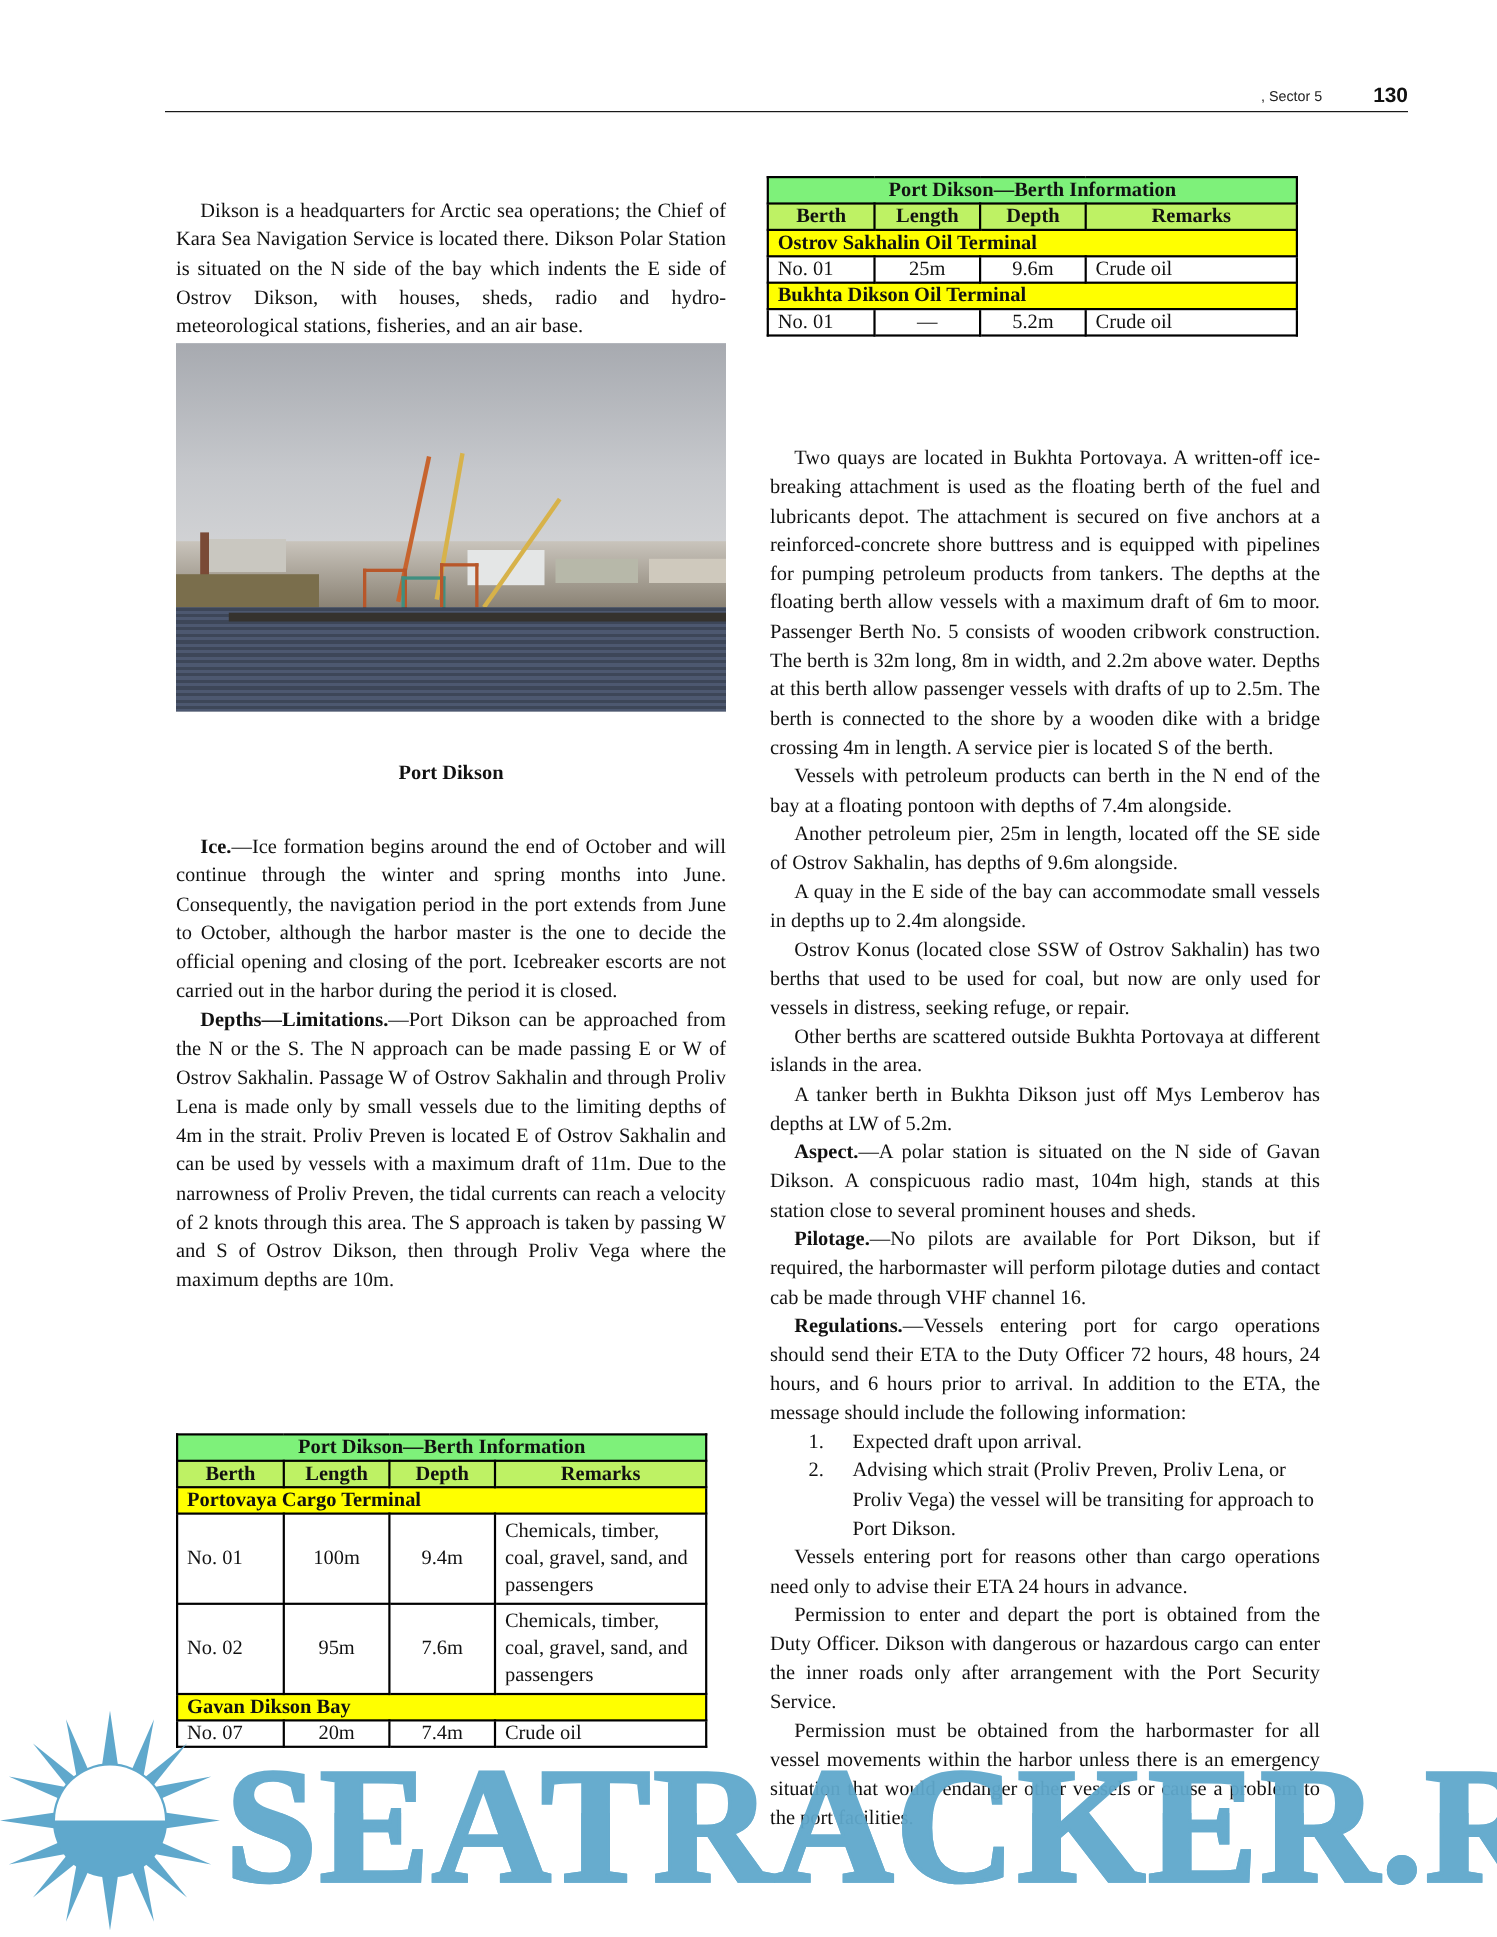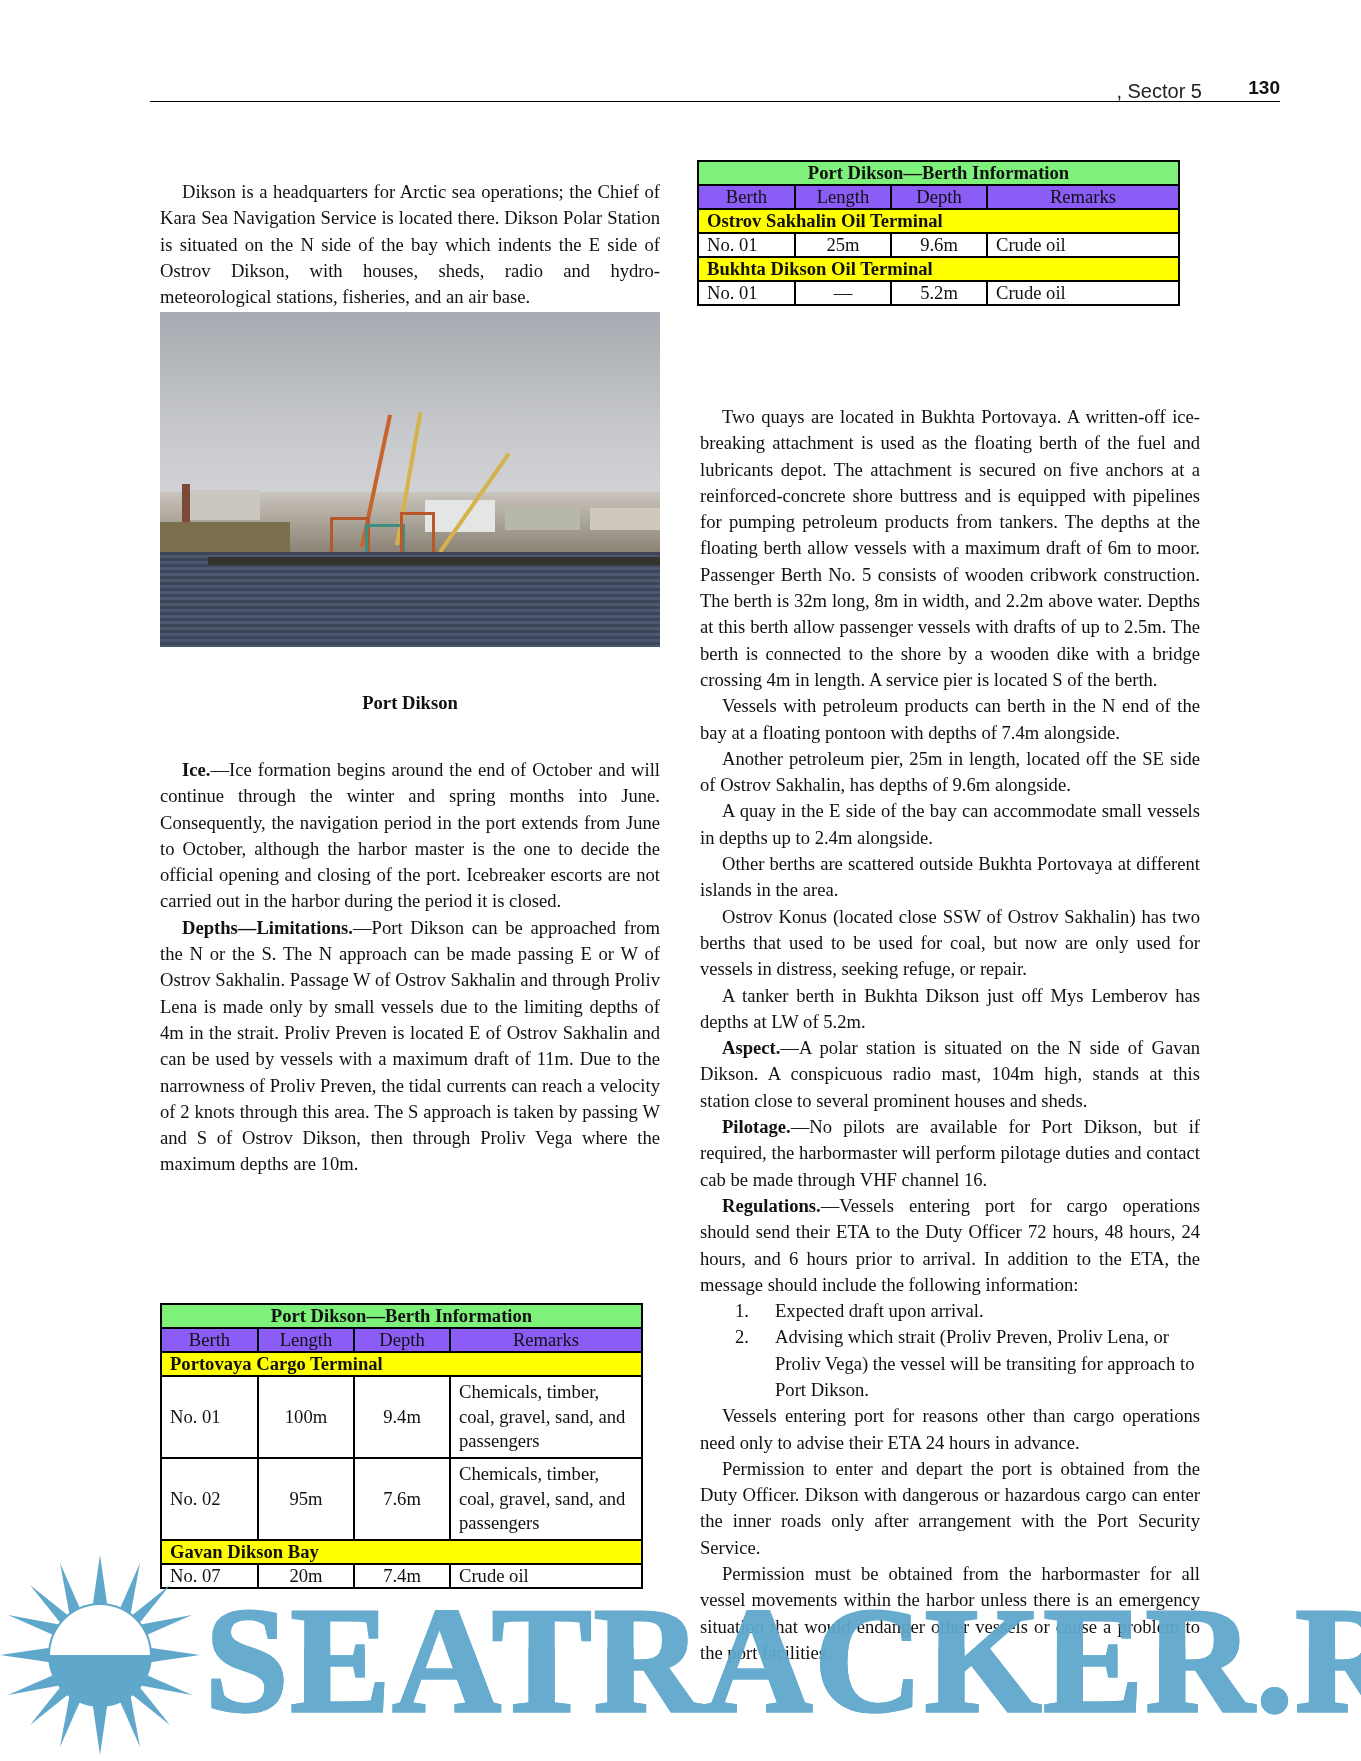--- a/index.html
+++ b/index.html
@@ -1,20 +1,20 @@
 <!DOCTYPE html>
 <html><head>
 <meta charset="utf-8">
 <style>
   * { box-sizing: border-box; margin: 0; padding: 0; }
   html, body { width: 1361px; height: 1761px; background: #ffffff; overflow: hidden; }
   body { position: relative; font-family: "Liberation Serif", serif; color: #111; }
 
   .header { position: absolute; left: 150px; top: 74px; width: 1130px; height: 28px; border-bottom: 1.5px solid #000; }
-  .header .sector { position: absolute; right: 78px; top: 6px; font-family: "Liberation Sans", sans-serif; font-size: 20px; color: #222; }
+  .header .sector { position: absolute; right: 78px; top: 6px; font-family: "Liberation Sans", sans-serif; font-size: 13px; color: #222; }
   .header .pageno { position: absolute; right: 0; top: 3px; font-family: "Liberation Sans", sans-serif; font-weight: bold; font-size: 19px; }
 
   .col { position: absolute; font-size: 18.6px; line-height: 26.3px; text-align: justify; margin-top: 24px; }
   .col.left { left: 160px; top: 155px; width: 500px; }
   .col.right { left: 700px; top: 380px; width: 500px; }
   .col p { text-indent: 22px; }
   .col p b { font-weight: bold; }
 
   .photo { position: absolute; left: 160px; top: 312px; width: 500px; height: 335px; overflow: hidden; background: #b9bcc2; }
   .photo .sky { position: absolute; left: 0; top: 0; width: 100%; height: 195px; background: linear-gradient(#a7aab0, #c6c8cc 60%, #d3d4d6); }
@@ -26,21 +26,21 @@
   .photo .crane { position: absolute; width: 4px; background: #c7642e; transform-origin: bottom center; }
   .photo .crane.y { background: #d7b24a; }
   .photo .gantry { position: absolute; height: 40px; border: 3px solid #b8572a; border-bottom: none; }
   .photo .gantry.g { border-color: #3f8f80; }
 
   .caption { position: absolute; left: 160px; top: 692px; width: 500px; text-align: center; font-weight: bold; font-size: 18.6px; }
 
   table.berth { position: absolute; border-collapse: collapse; font-size: 18.6px; font-family: "Liberation Serif", serif; }
   table.berth td, table.berth th { border: 2px solid #000; padding: 0 8px; height: 14px; }
   table.berth .title { background: #7ef17a; font-weight: bold; text-align: center; }
-  table.berth .hdr th { background: #8b5cf6; font-weight: normal; text-align: center; }
+  table.berth .hdr th { background: #bef264; font-weight: bold; text-align: center; }
   table.berth .section td { background: #ffff00; font-weight: bold; }
   table.berth td.c { text-align: center; }
   table.berth td.l { text-align: left; }
   table.berth td.rem { line-height: 24.5px; padding: 2px 8px; }
   #table-right { left: 697px; top: 160px; width: 483px; }
   #table-left { left: 160px; top: 1303px; width: 483px; }
 
   ol.reqs { list-style: none; margin-left: 35px; }
   ol.reqs li { display: flex; text-align: left; }
   ol.reqs li .num { width: 40px; flex: none; }
@@ -168,22 +168,22 @@
     <td class="l">Crude oil</td>
   </tr>
 </tbody>
   </table>
 
 <div class="col right">
   <p>Two quays are located in Bukhta Portovaya. A written-off ice-breaking attachment is used as the floating berth of the fuel and lubricants depot. The attachment is secured on five anchors at a reinforced-concrete shore buttress and is equipped with pipelines for pumping petroleum products from tankers. The depths at the floating berth allow vessels with a maximum draft of 6m to moor. Passenger Berth No. 5 consists of wooden cribwork construction. The berth is 32m long, 8m in width, and 2.2m above water. Depths at this berth allow passenger vessels with drafts of up to 2.5m. The berth is connected to the shore by a wooden dike with a bridge crossing 4m in length. A service pier is located S of the berth.</p>
   <p>Vessels with petroleum products can berth in the N end of the bay at a floating pontoon with depths of 7.4m alongside.</p>
   <p>Another petroleum pier, 25m in length, located off the SE side of Ostrov Sakhalin, has depths of 9.6m alongside.</p>
   <p>A quay in the E side of the bay can accommodate small vessels in depths up to 2.4m alongside.</p>
+  <p>Ostrov Konus (located close SSW of Ostrov Sakhalin) has two berths that used to be used for coal, but now are only used for vessels in distress, seeking refuge, or repair.</p>
   <p>Other berths are scattered outside Bukhta Portovaya at different islands in the area.</p>
-  <p>Ostrov Konus (located close SSW of Ostrov Sakhalin) has two berths that used to be used for coal, but now are only used for vessels in distress, seeking refuge, or repair.</p>
   <p>A tanker berth in Bukhta Dikson just off Mys Lemberov has depths at LW of 5.2m.</p>
   <p><b>Aspect.</b><span>—A polar station is situated on the N side of Gavan Dikson. A conspicuous radio mast, 104m high, stands at this station close to several prominent houses and sheds.</span></p>
   <p><b>Pilotage.</b><span>—No pilots are available for Port Dikson, but if required, the harbormaster will perform pilotage duties and contact cab be made through VHF channel 16.</span></p>
   <p><b>Regulations.</b><span>—Vessels entering port for cargo operations should send their ETA to the Duty Officer 72 hours, 48 hours, 24 hours, and 6 hours prior to arrival. In addition to the ETA, the message should include the following information:</span></p>
   <ol class="reqs">
     <li>
         <span class="num">1.</span>
         <span>Expected draft upon arrival.</span>
       </li>
     <li>

